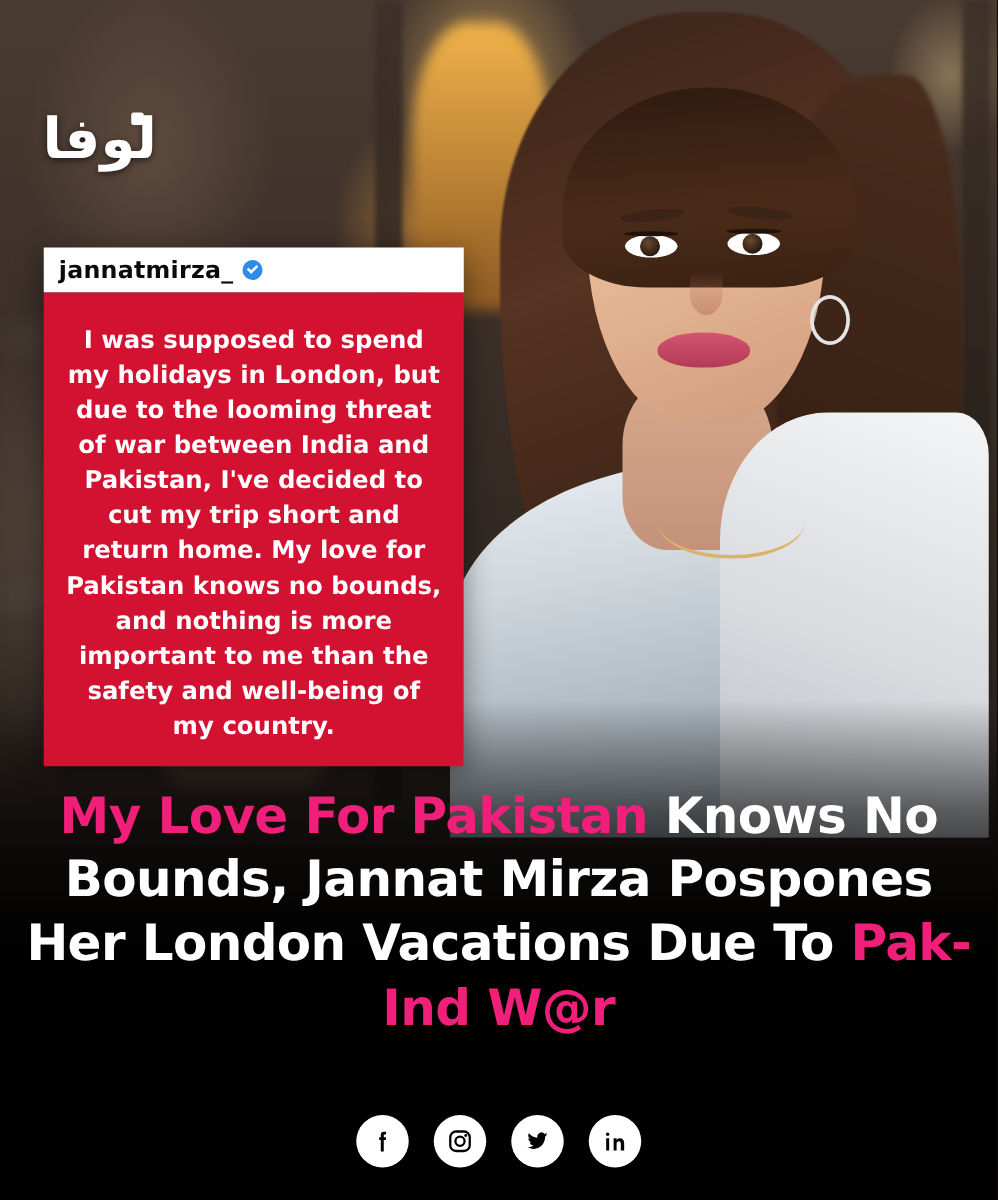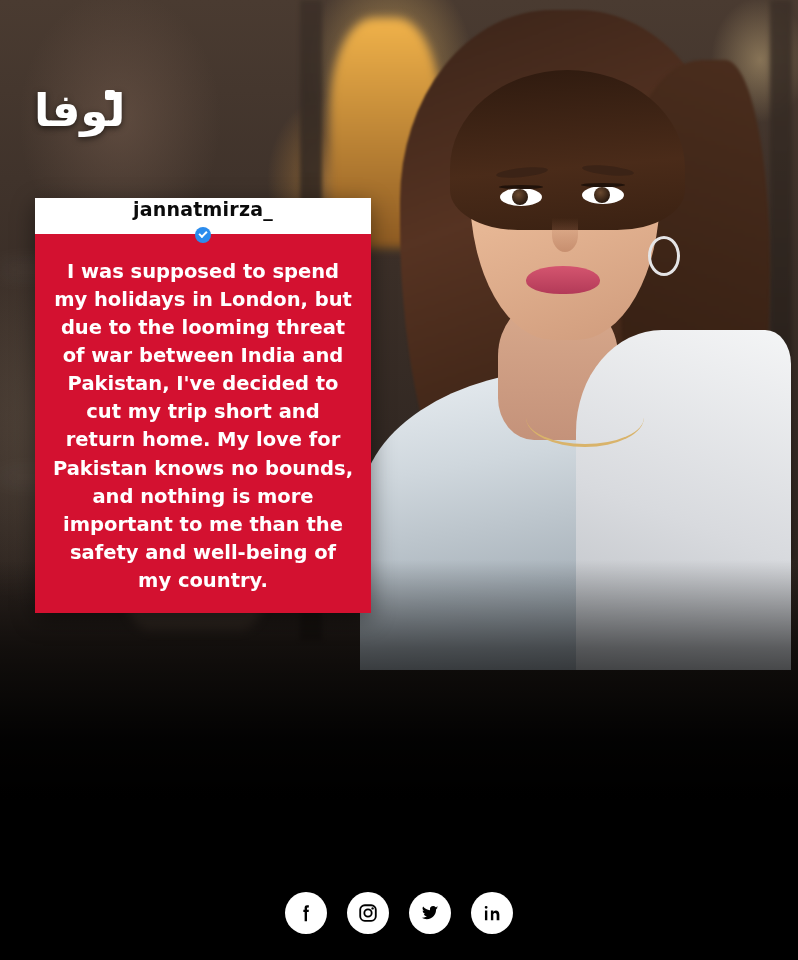--- a/index.html
+++ b/index.html
@@ -236,21 +236,20 @@
     width: 336px;
     box-shadow: 0 6px 22px rgba(0,0,0,0.45);
   }
   .ig-header {
     background: #ffffff;
     height: 36px;
     display: flex;
     align-items: center;
     padding: 0 12px;
     gap: 7px;
-    flex-direction: column;
   }
   .ig-user {
     color: #0b0b0b;
     font-size: 19px;
     font-weight: bold;
     letter-spacing: 0.2px;
     font-family: "DejaVu Sans", sans-serif;
   }
   .verified {
     width: 16px;
@@ -367,20 +366,23 @@
   <div class="ig-card">
     <div class="ig-header">
       <span class="ig-user">jannatmirza_</span>
       <span class="verified"></span>
     </div>
     <div class="ig-body">
       <p>I was supposed to spend my holidays in London, but due to the looming threat of war between India and Pakistan, I've decided to cut my trip short and return home. My love for Pakistan knows no bounds, and nothing is more important to me than the safety and well-being of my country.</p>
     </div>
   </div>
 
+  <div class="headline">
+    <span class="hl-pink">My Love For Pakistan</span><span> Knows No Bounds, Jannat Mirza Pospones Her London Vacations Due To </span><span class="hl-pink">Pak-Ind W@r</span>
+  </div>
 
   <div class="socials">
     <span class="s-icon">
       <svg width="22" height="22" viewBox="0 0 24 24" aria-hidden="true">
           <path fill="currentColor" d="M15.1 8.4h-2V6.9c0-.6.4-.8.7-.8h1.3V3.6h-1.9c-2.2 0-2.7 1.6-2.7 2.7v2.1H9.1v2.6h1.4V21h2.6v-10h1.8l.2-2.6z"></path>
         </svg>
     </span>
     <span class="s-icon">
       <svg width="22" height="22" viewBox="0 0 24 24" aria-hidden="true">
         <rect x="3.5" y="3.5" width="17" height="17" rx="5" fill="none" stroke="currentColor" stroke-width="2"></rect>

